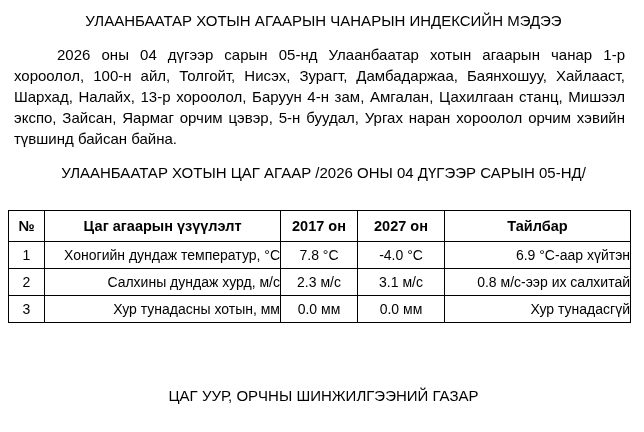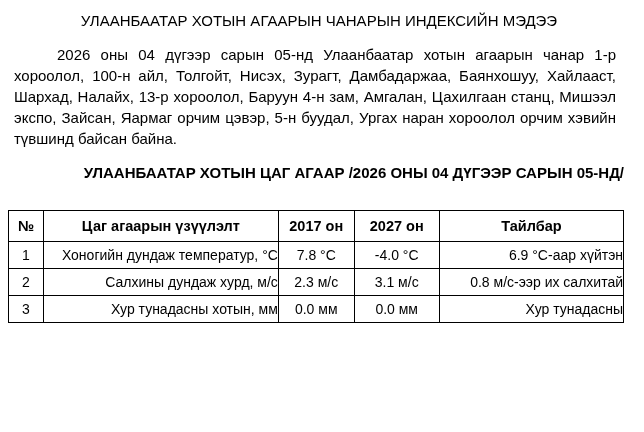--- a/index.html
+++ b/index.html
@@ -7,44 +7,44 @@
     padding: 0;
     background: #ffffff;
     font-family: "Liberation Sans", sans-serif;
     color: #000000;
   }
   .page {
     position: relative;
     width: 644px;
     height: 432px;
     box-sizing: border-box;
-    padding: 13px 20px 0 14px;
+    padding: 13px 11px 0 14px;
     overflow: hidden;
   }
   .doc-title {
     margin: 0;
     font-size: 15px;
     font-weight: normal;
     line-height: 15px;
     text-align: center;
     white-space: nowrap;
   }
   .summary {
     margin: 16px 8px 0 0;
     font-size: 15px;
     line-height: 21px;
     text-align: justify;
     text-indent: 43px;
   }
   .table-title {
     margin: 16px 0 0 0;
     font-size: 15px;
-    font-weight: bold;
+    font-weight: normal;
     line-height: 16px;
-    text-align: right;
+    text-align: center;
     white-space: nowrap;
   }
   table.weather {
     border-collapse: collapse;
     margin: 29px 0 0 -6px;
     table-layout: fixed;
   }
   table.weather th,
   table.weather td {
     border: 1.5px solid #000000;
@@ -120,21 +120,22 @@
         <td class="c-left">Салхины дундаж хурд, м/с</td>
         <td class="c-center">2.3 м/с</td>
         <td class="c-center">3.1 м/с</td>
         <td class="c-left">0.8 м/с-ээр их салхитай</td>
       </tr>
       <tr>
         <td class="c-center">3</td>
         <td class="c-left">Хур тунадасны хотын, мм</td>
         <td class="c-center">0.0 мм</td>
         <td class="c-center">0.0 мм</td>
-        <td class="c-left">Хур тунадасны</td>
+        <td class="c-left">Хур тунадасгүй</td>
       </tr>
     </tbody>
   </table>
 
   <div class="footer">
+    <div>ЦАГ УУР, ОРЧНЫ ШИНЖИЛГЭЭНИЙ ГАЗАР</div>
   </div>
 
 </div>
 
 </body></html>

